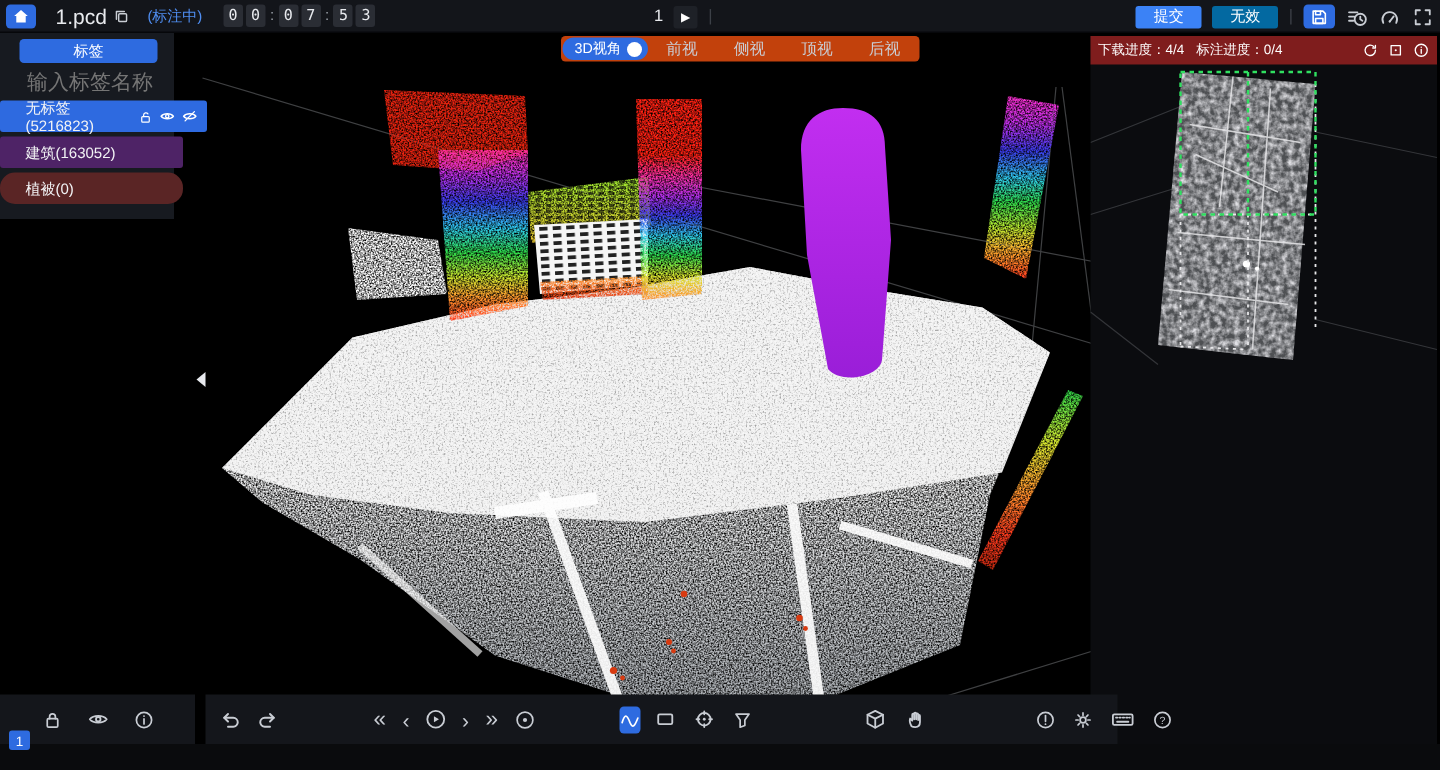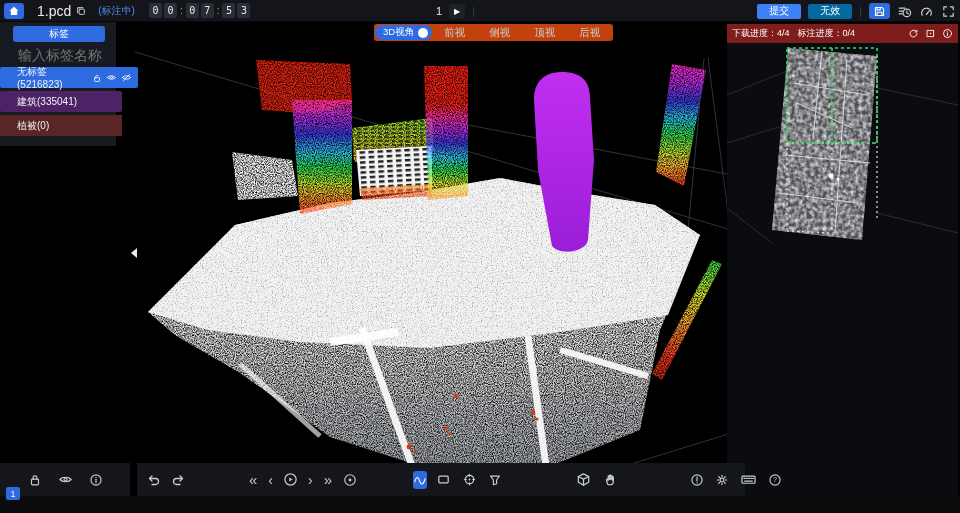--- a/index.html
+++ b/index.html
@@ -40,21 +40,21 @@
   .sidebar{position:absolute;left:0;top:22px;width:116px;height:124px;background:#171a20;z-index:25}
   .tagsbtn{margin:4px 11px 0 13px;height:16px;background:#2e6be0;border-radius:3px;color:#fff;
     font-size:10px;display:flex;align-items:center;justify-content:center}
   .searchrow{margin:6px 10px 0 13px;height:16px;display:flex;align-items:center;gap:5px}
   .searchrow input{background:transparent;border:none;outline:none;color:#9299a3;font-size:14px;width:100px;
     font-family:Liberation Mono, monospace}
   .lrow{height:21px;display:flex;align-items:center;font-size:10px;color:#f2f3f5;
     padding-left:17px;margin-top:3px}
   .lrow.sel{width:138px;background:#2e6ae0;border-radius:2px}
   .lrow.building{width:122px;background:#4e2366;border-radius:2px}
-  .lrow.veg{width:122px;background:#5a2525;border-radius:0}
+  .lrow.veg{width:122px;background:#5a2525;border-radius:10px}
   .rowics{margin-left:auto;margin-right:6px;display:flex;gap:4px;align-items:center}
   
   .rpanel{position:absolute;left:727px;top:24px;width:231px;height:489px;background:#0b0c0f;z-index:20}
   .rheader{height:19px;background:#7f1d1d;display:flex;align-items:center;font-size:9px;color:#fff;
     padding:0 5px;gap:8px}
   .rheader .hics{margin-left:auto;display:flex;gap:6px;align-items:center}
   
   .btoolL{position:absolute;left:0;top:463px;width:130px;height:33px;background:#14161b;z-index:25;
     display:flex;align-items:center;justify-content:center;gap:16px}
   .btoolM{position:absolute;left:137px;top:463px;width:608px;height:33px;background:#14161b;z-index:25;
@@ -298,21 +298,21 @@
         <path d="M2 8 C4.5 4.8 11.5 4.8 14 8 C11.5 11.2 4.5 11.2 2 8 Z"></path>
           <circle cx="8" cy="8" r="1.6"></circle>
         </svg>
       <svg class="ic w" width="11" height="11" viewBox="0 0 16 16">
         <path d="M2 8 C4.5 4.8 11.5 4.8 14 8 C11.5 11.2 4.5 11.2 2 8 Z"></path>
           <path d="M3.5 12.5 L12.5 3.5"></path>
         </svg>
     </span>
   </div>
   <div class="lrow building">
-    <span>建筑(335041)</span>
+    <span>建筑(163052)</span>
   </div>
   <div class="lrow veg">
     <span>植被(0)</span>
   </div>
 </div>
 
 <div class="collapse"></div>
 
 <div class="rpanel">
   <div class="rheader">

